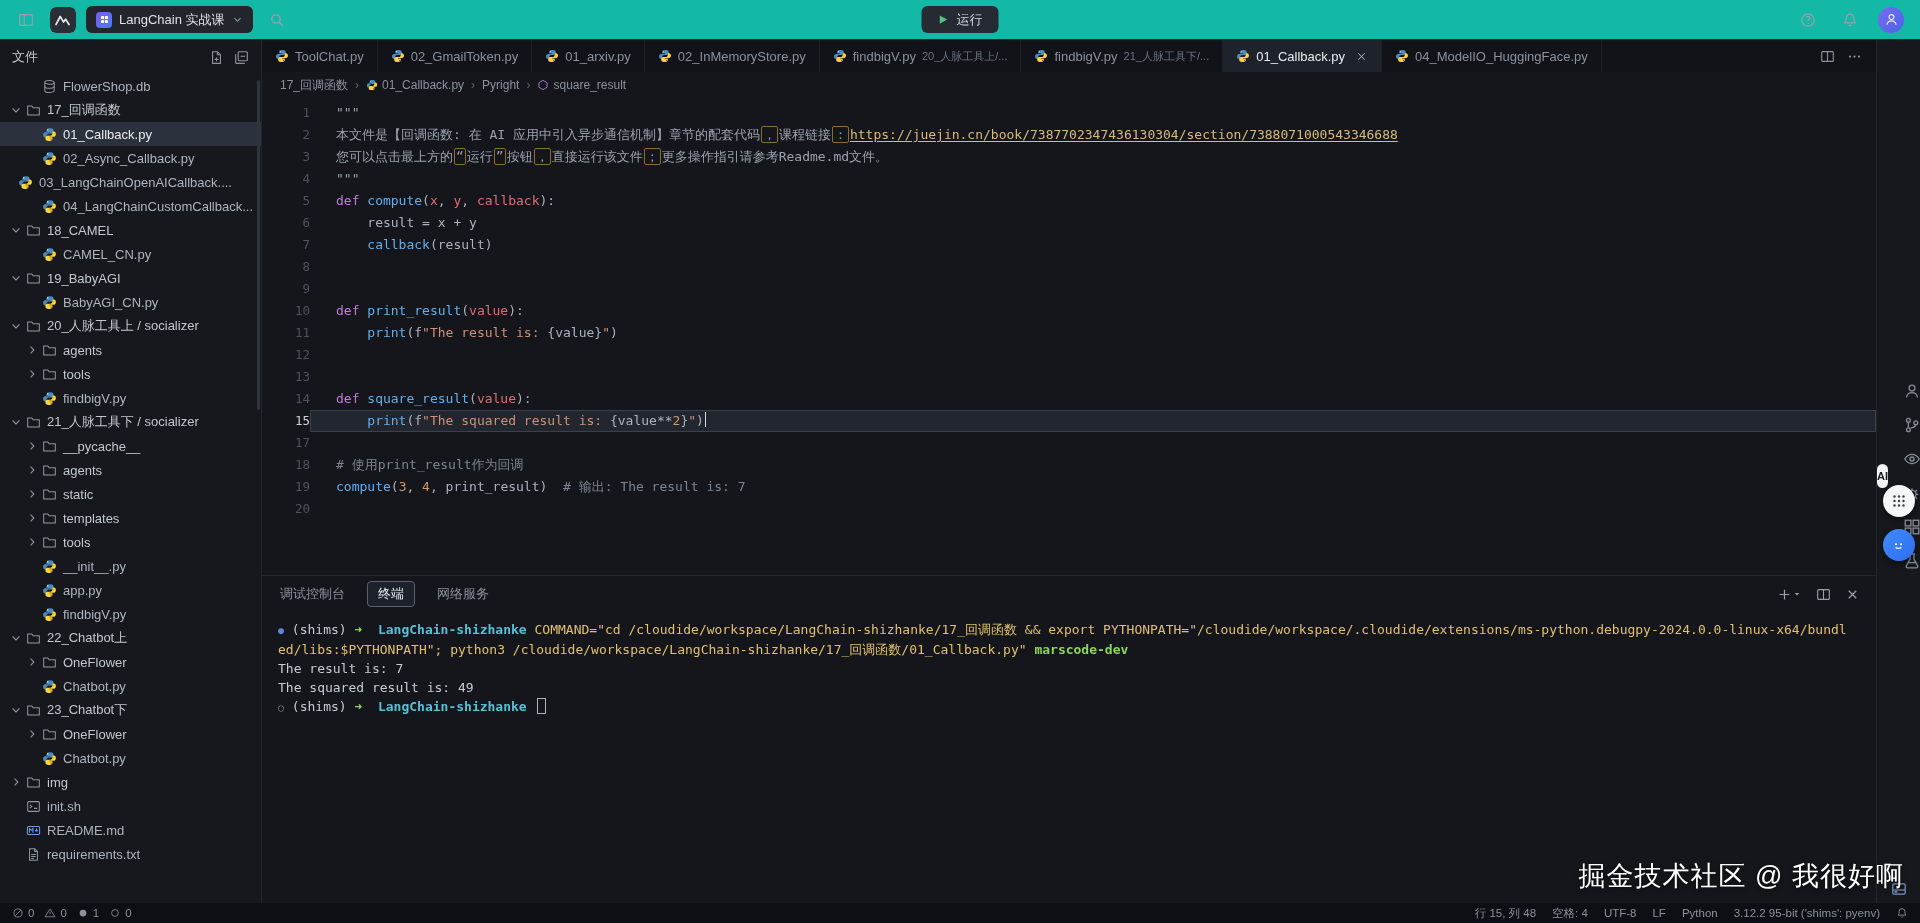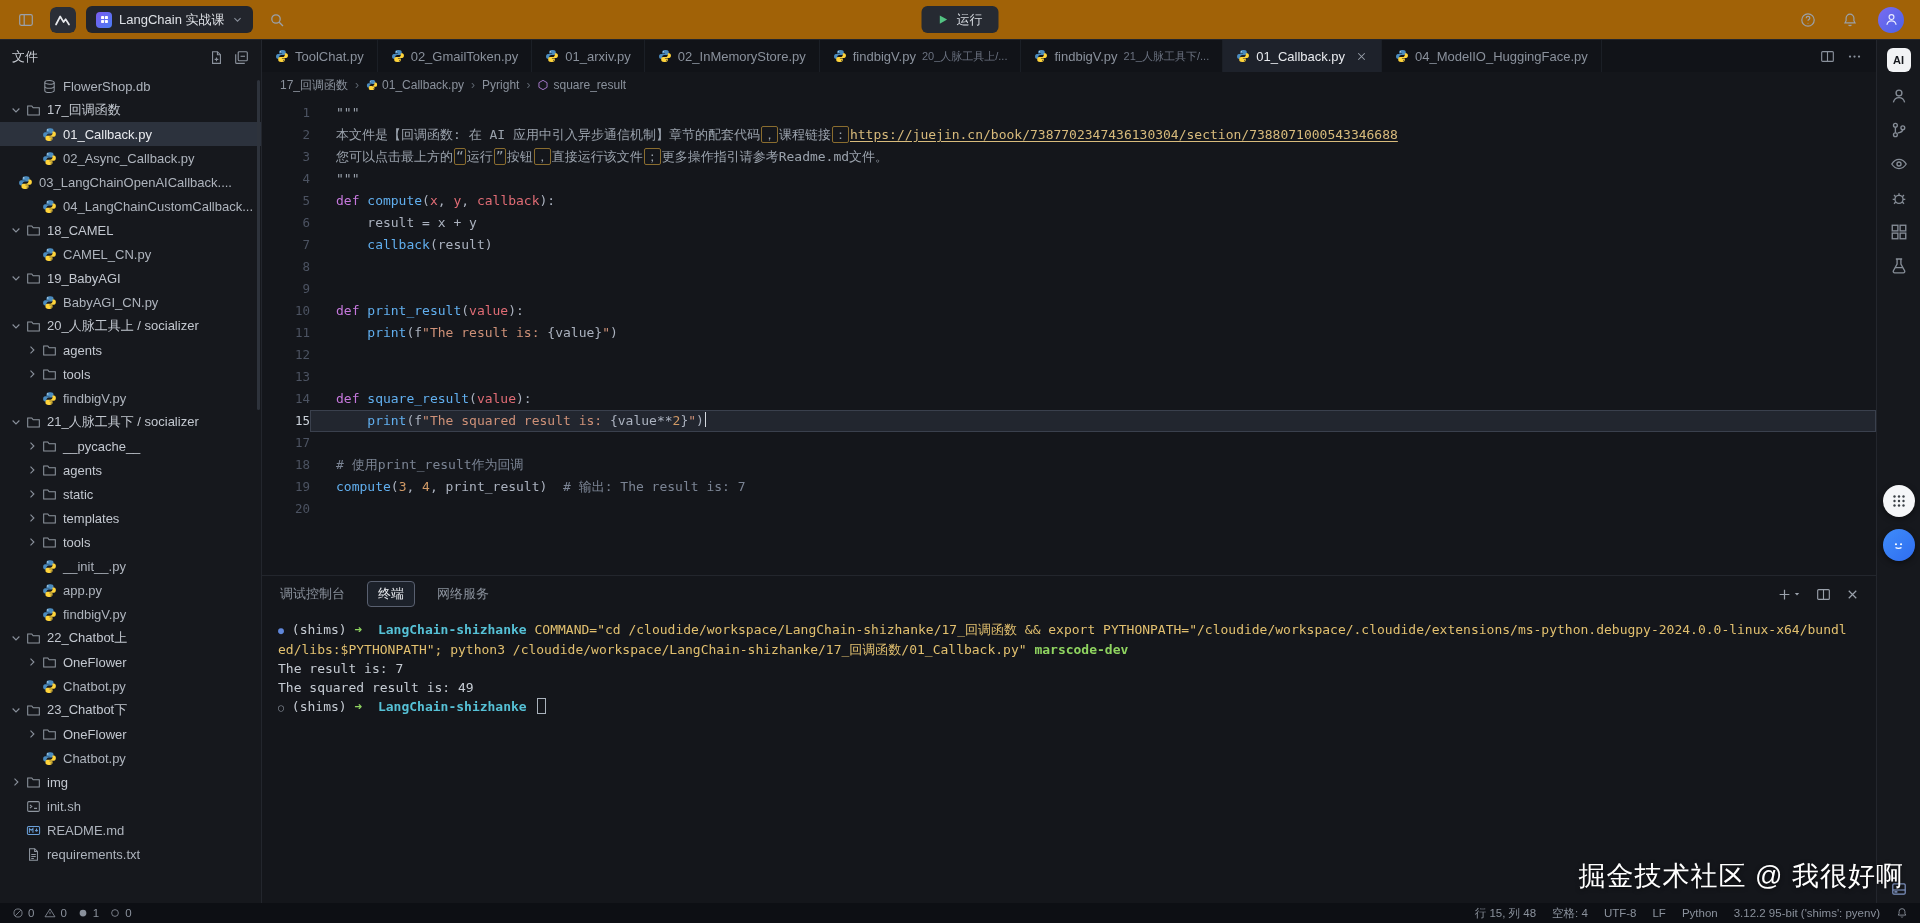--- a/index.html
+++ b/index.html
@@ -1,19 +1,19 @@
 <!DOCTYPE html>
 <html><head>
 <meta charset="utf-8">
 <style>
 *{box-sizing:border-box;margin:0;padding:0}
 html,body{width:1920px;height:923px;overflow:hidden;background:#15171c;font-family:"Liberation Sans","DejaVu Sans",sans-serif;cursor:default}
 svg{display:block}
 
-.topbar{position:absolute;top:0;left:0;width:1920px;height:40px;background:#a16207;border-bottom:1px solid #23262d;display:flex;align-items:center;z-index:10}
+.topbar{position:absolute;top:0;left:0;width:1920px;height:40px;background:#14b8a6;border-bottom:1px solid #23262d;display:flex;align-items:center;z-index:10}
 .tb-left{display:flex;align-items:center;gap:10px;padding-left:12px}
 .icon-btn{width:28px;height:28px;display:flex;align-items:center;justify-content:center;color:#9aa1ab;border-radius:5px}
 .icon-btn svg{width:16px;height:16px}
 .logo{width:26px;height:26px;border-radius:6px;overflow:hidden}
 .logo svg{width:26px;height:26px}
 .ws-chip{display:flex;align-items:center;gap:7px;background:#22252c;border-radius:6px;height:27px;padding:0 10px;color:#dde0e5;font-size:13px}
 .ws-ic{width:16px;height:16px;border-radius:4px;background:linear-gradient(135deg,#7b5cf0,#4a7df5);display:flex;align-items:center;justify-content:center}
 .ws-ic svg{width:11px;height:11px}
 .ws-chip .chev{color:#8a919c}
 .ws-chip .chev svg{width:11px;height:11px}
@@ -87,21 +87,21 @@
 .term{padding:8px 22px 0 16px;font-family:"DejaVu Sans Mono","Liberation Mono",monospace;font-size:13px;line-height:19px;color:#c6ccd4}
 .tline{word-break:break-all;white-space:pre-wrap;min-height:19px}
 .t-tx{color:#c6ccd4}
 .t-grn{color:#8fd460;font-weight:bold}
 .t-cyn{color:#56c1d6;font-weight:bold}
 .t-ylw{color:#e2c06f}
 .t-dec{color:#5f86d9;font-size:10px}
 .t-dec2{color:#8a919c;font-size:10px}
 .t-cursor{display:inline-block;width:9px;height:16px;border:1px solid #aab2bc;vertical-align:-3px;margin-left:2px}
 
-.rightbar{width:44px;flex:none;background:#16181d;border-left:1px solid #23262d;position:relative;display:flex;flex-direction:column;align-items:center;padding-top:8px;gap:15px}
+.rightbar{width:44px;flex:none;background:#16181d;border-left:1px solid #23262d;position:relative;display:flex;align-items:center;padding-top:8px;gap:15px}
 .ai-badge{width:24px;height:24px;background:#f2f3f5;color:#17191e;font-size:11px;font-weight:bold;border-radius:6px;display:flex;align-items:center;justify-content:center}
 .rb-icons{display:flex;flex-direction:column;align-items:center;gap:16px}
 .rb-icon{color:#868d97;display:flex}
 .rb-icon svg{width:18px;height:18px}
 .float-btn{position:absolute;left:50%;transform:translateX(-50%);width:32px;height:32px;border-radius:50%;display:flex;align-items:center;justify-content:center;box-shadow:0 2px 6px rgba(0,0,0,.45)}
 .fb-apps{top:445px;background:#f5f6f8;color:#3b4046}
 .fb-apps svg{width:16px;height:16px}
 .fb-ai{top:489px;background:linear-gradient(135deg,#3f8cfa,#2f6df0)}
 .fb-ai svg{width:17px;height:17px}
 .rb-bottom{position:absolute;bottom:6px;left:50%;transform:translateX(-50%);color:#7f94c2;display:flex}

